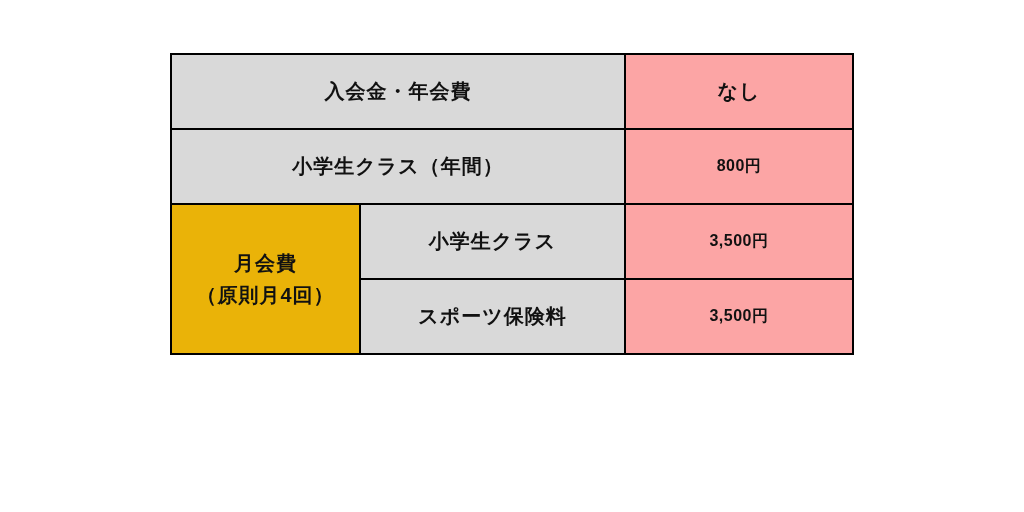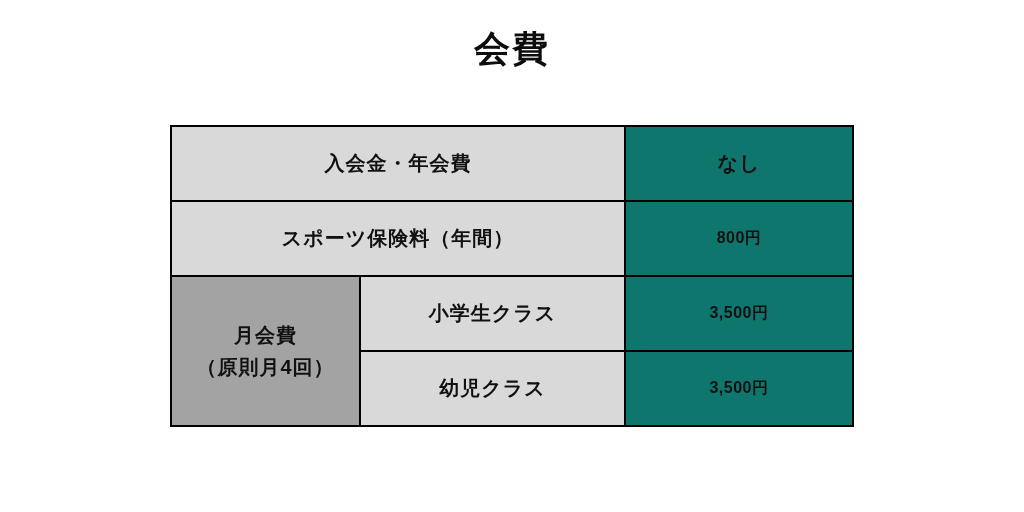--- a/index.html
+++ b/index.html
@@ -41,77 +41,76 @@
   table.fee-table tr {
     height: 75px;
   }
   .label-cell {
     background: #d9d9d9;
     font-weight: 700;
     font-size: 20px;
     letter-spacing: 1px;
   }
   .group-label-cell {
-    background: #a3a3a3;
+    background: #eab308;
     font-weight: 700;
     font-size: 20px;
     letter-spacing: 1px;
     white-space: pre-line;
     line-height: 1.6;
   }
   .value-cell {
-    background: #0f766e;
+    background: #fca5a5;
   }
   .value-text {
     font-weight: 700;
     font-size: 20px;
     letter-spacing: 1px;
   }
   .value-num {
     font-weight: 600;
     font-size: 16px;
     letter-spacing: 0.5px;
   }
 </style>
 </head>
 <body>
 
 <div class="page">
 
-  <div class="page-title">会費</div>
 
   <table class="fee-table">
     <colgroup>
       <col style="width:189px">
       <col style="width:265px">
       <col style="width:228px">
     </colgroup>
     <tbody>
       <tr>
         <td colspan="2" class="label-cell">入会金・年会費</td>
         <td class="value-cell">
           <span class="value-text">なし</span>
         </td>
       </tr>
       <tr>
-        <td colspan="2" class="label-cell">スポーツ保険料（年間）</td>
+        <td colspan="2" class="label-cell">小学生クラス（年間）</td>
         <td class="value-cell">
           <span class="value-num">800円</span>
         </td>
       </tr>
       <tr>
         <td rowspan="2" class="group-label-cell">月会費
 （原則月4回）</td>
         <td class="label-cell">小学生クラス</td>
         <td class="value-cell">
           <span class="value-num">3,500円</span>
         </td>
       </tr>
       <tr>
-        <td class="label-cell">幼児クラス</td>
+        <td class="label-cell">スポーツ保険料</td>
         <td class="value-cell">
           <span class="value-num">3,500円</span>
         </td>
       </tr>
     </tbody>
   </table>
 
 </div>
 
 </body></html>

